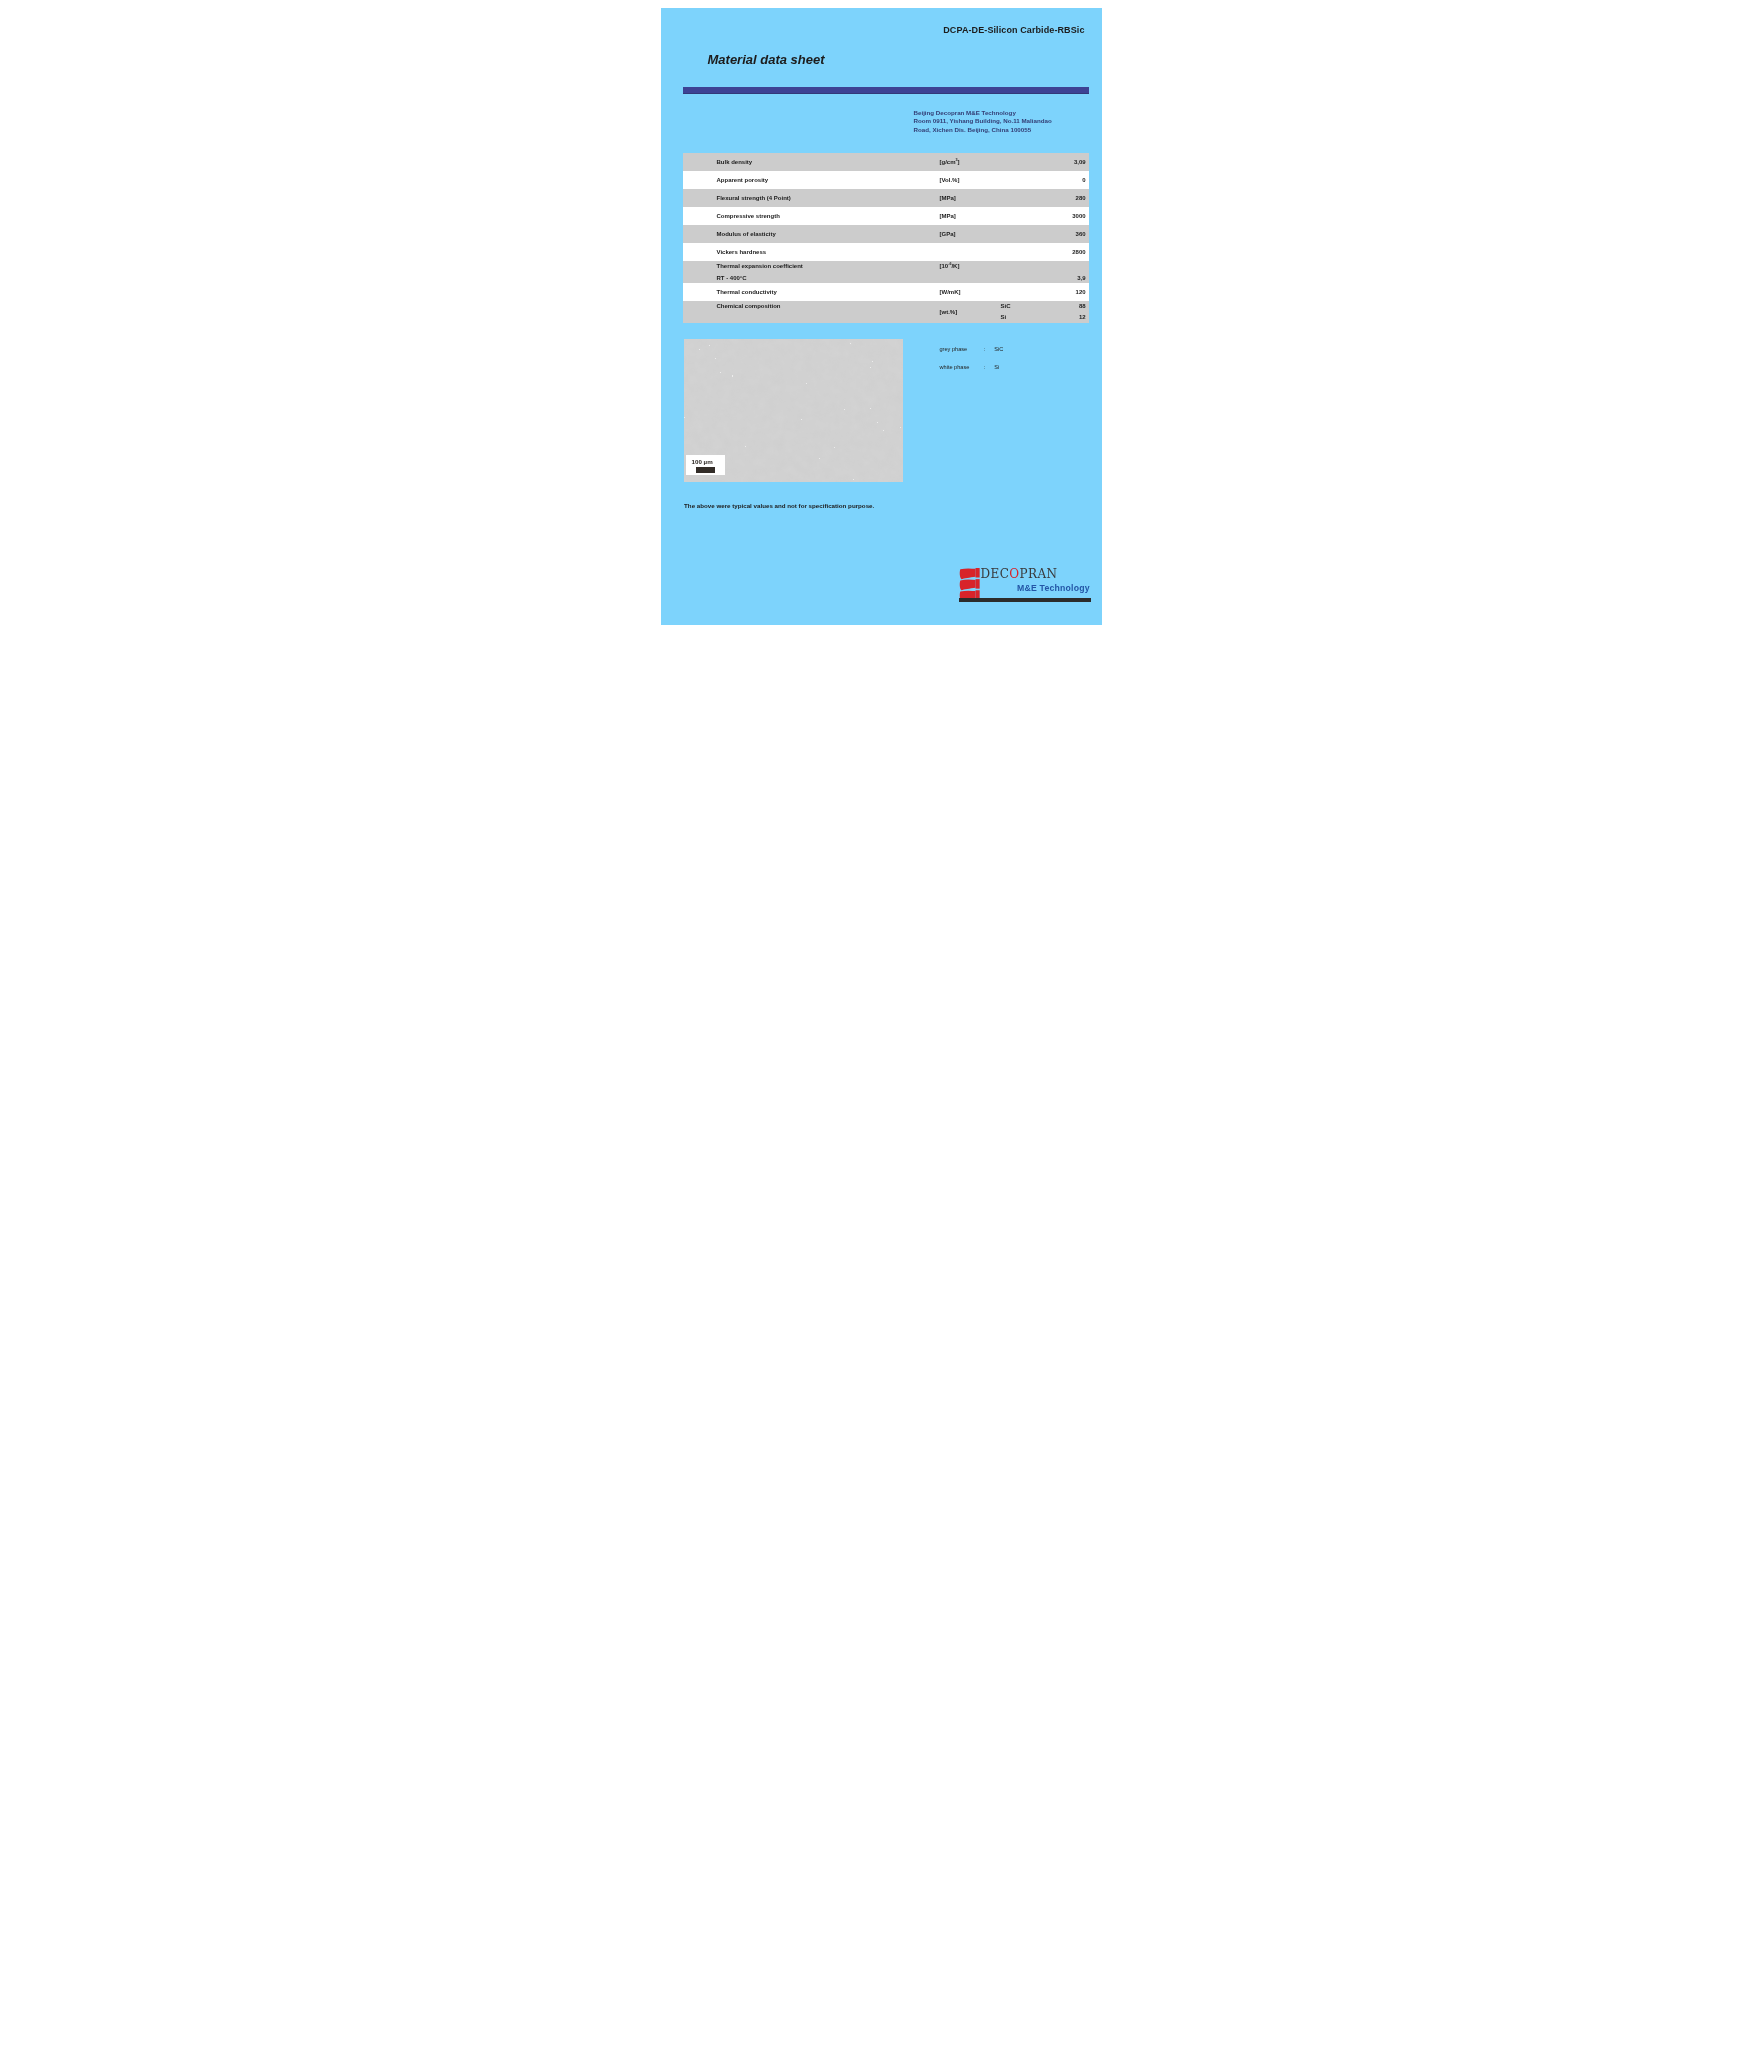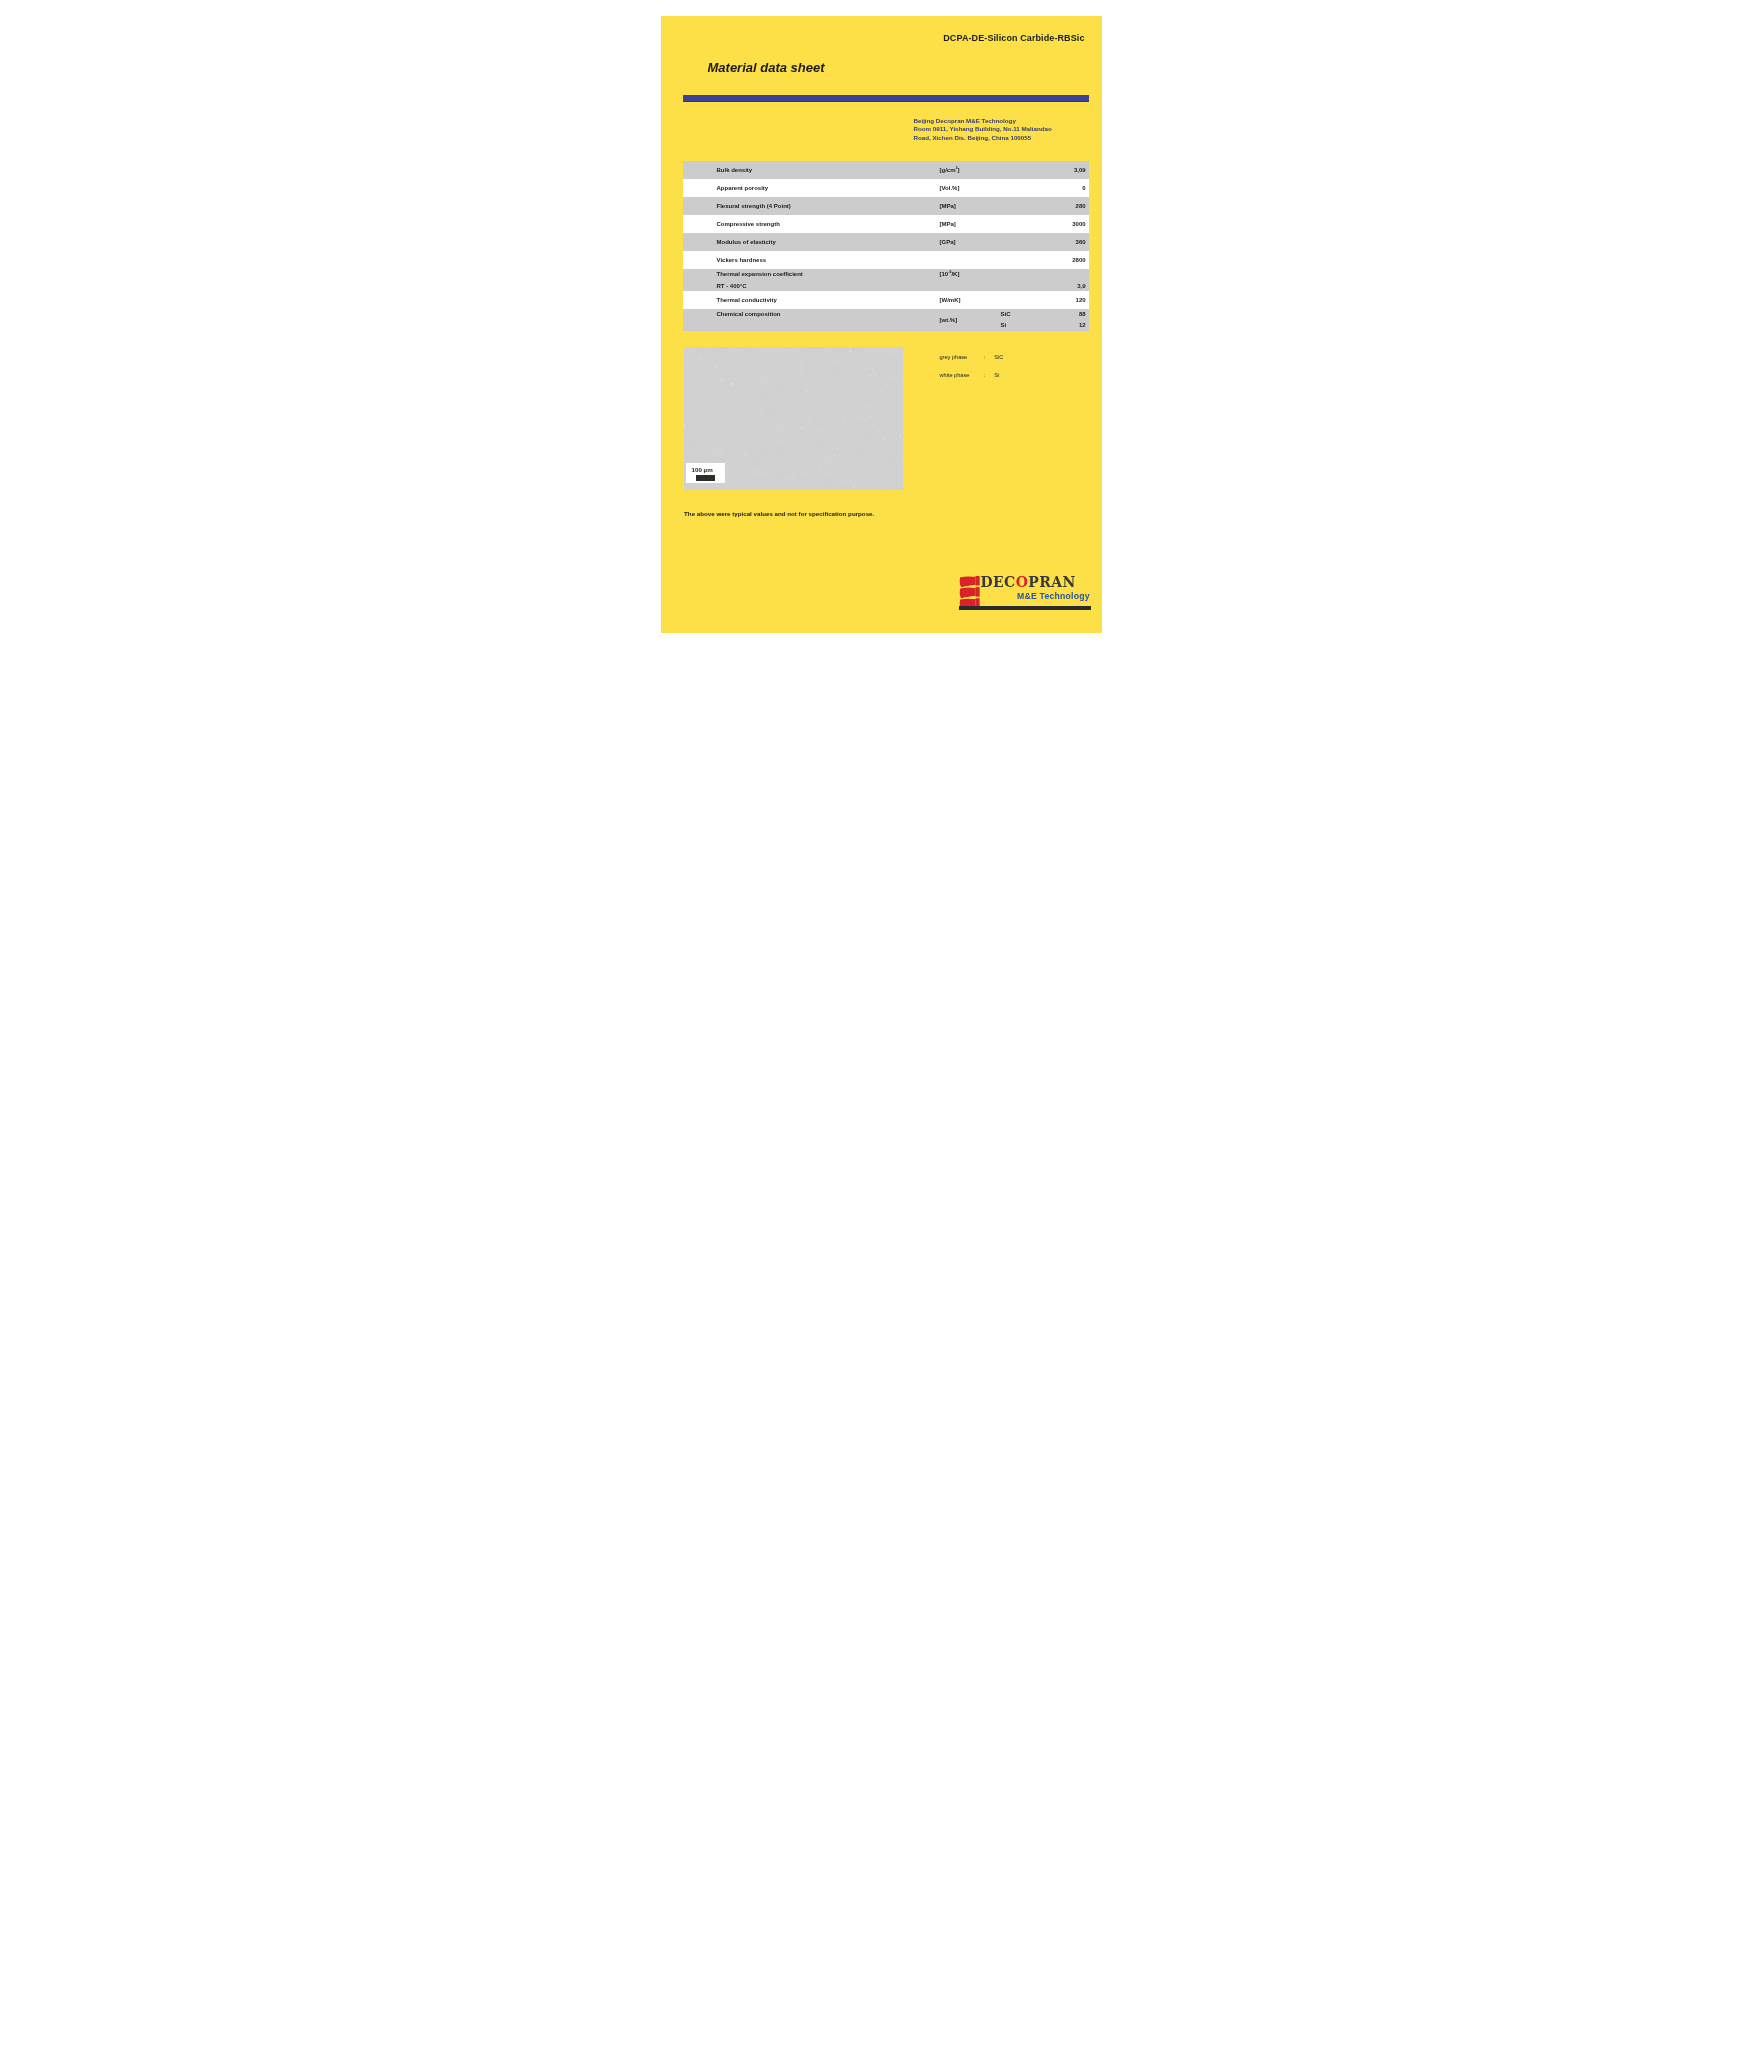--- a/index.html
+++ b/index.html
@@ -1,17 +1,17 @@
 <!DOCTYPE html>
 <html style="font-size:6.6px"><head>
 <meta charset="utf-8">
 <style>
   html,body{margin:0;padding:0;background:#ffffff;}
   body{font-family:"Liberation Sans", sans-serif;color:#1c1c1c;}
-  .page{position:relative;width:441px;height:617px;margin:16px auto;background:#fde047;overflow:hidden;}
+  .page{position:relative;width:441px;height:617px;margin:8px auto;background:#7dd3fc;overflow:hidden;}
 
   
   .product-title{position:absolute;top:16.5px;right:17px;font-size:9px;font-weight:bold;letter-spacing:0.1px;color:#1c1c1c;white-space:nowrap;}
   .doc-title{position:absolute;top:44px;left:47px;font-size:13px;font-weight:bold;color:#1c1c1c;white-space:nowrap;font-style:italic;}
   .navy-bar{position:absolute;left:22px;top:79px;width:406px;height:6.2px;background:#3d4294;border-bottom:1.7px solid #333878;}
 
   .address{position:absolute;left:253px;top:101px;width:178px;font-size:6.2px;font-weight:bold;color:#333e75;line-height:8.3px;}
   .address div{white-space:nowrap;}
 
   
@@ -51,21 +51,21 @@
   .phase-label{width:44px;}
   .phase-colon{width:10.7px;}
   .phase-value{}
 
   
   .disclaimer{position:absolute;left:23.6px;top:494px;font-size:6.2px;font-weight:bold;color:#1c1c1c;white-space:nowrap;}
 
   
   .logo{position:absolute;left:298px;top:558px;width:132px;height:40px;}
   .logo-ribbons{position:absolute;left:0;top:1.7px;}
-  .logo-word{position:absolute;left:22px;top:0.8px;font-family:"DejaVu Serif", serif;font-weight:bold;font-size:14px;line-height:15px;letter-spacing:0.4px;color:#39393b;white-space:nowrap;}
+  .logo-word{position:absolute;left:22px;top:0.8px;font-family:"DejaVu Serif", serif;font-weight:normal;font-size:12px;line-height:15px;letter-spacing:0.4px;color:#39393b;white-space:nowrap;}
   .logo-o{color:#d8232a;}
   .logo-sub{position:absolute;right:0.8px;top:17.4px;font-size:8.7px;font-weight:bold;letter-spacing:0.2px;color:#2356a6;white-space:nowrap;padding-left:14px;}
   .logo-bar{position:absolute;left:0;top:32px;width:132px;height:3.7px;background:#2b2b2b;}
 </style>
 </head>
 <body>
 
 <div class="page">
 
   <div class="product-title">DCPA-DE-Silicon Carbide-RBSic</div>

